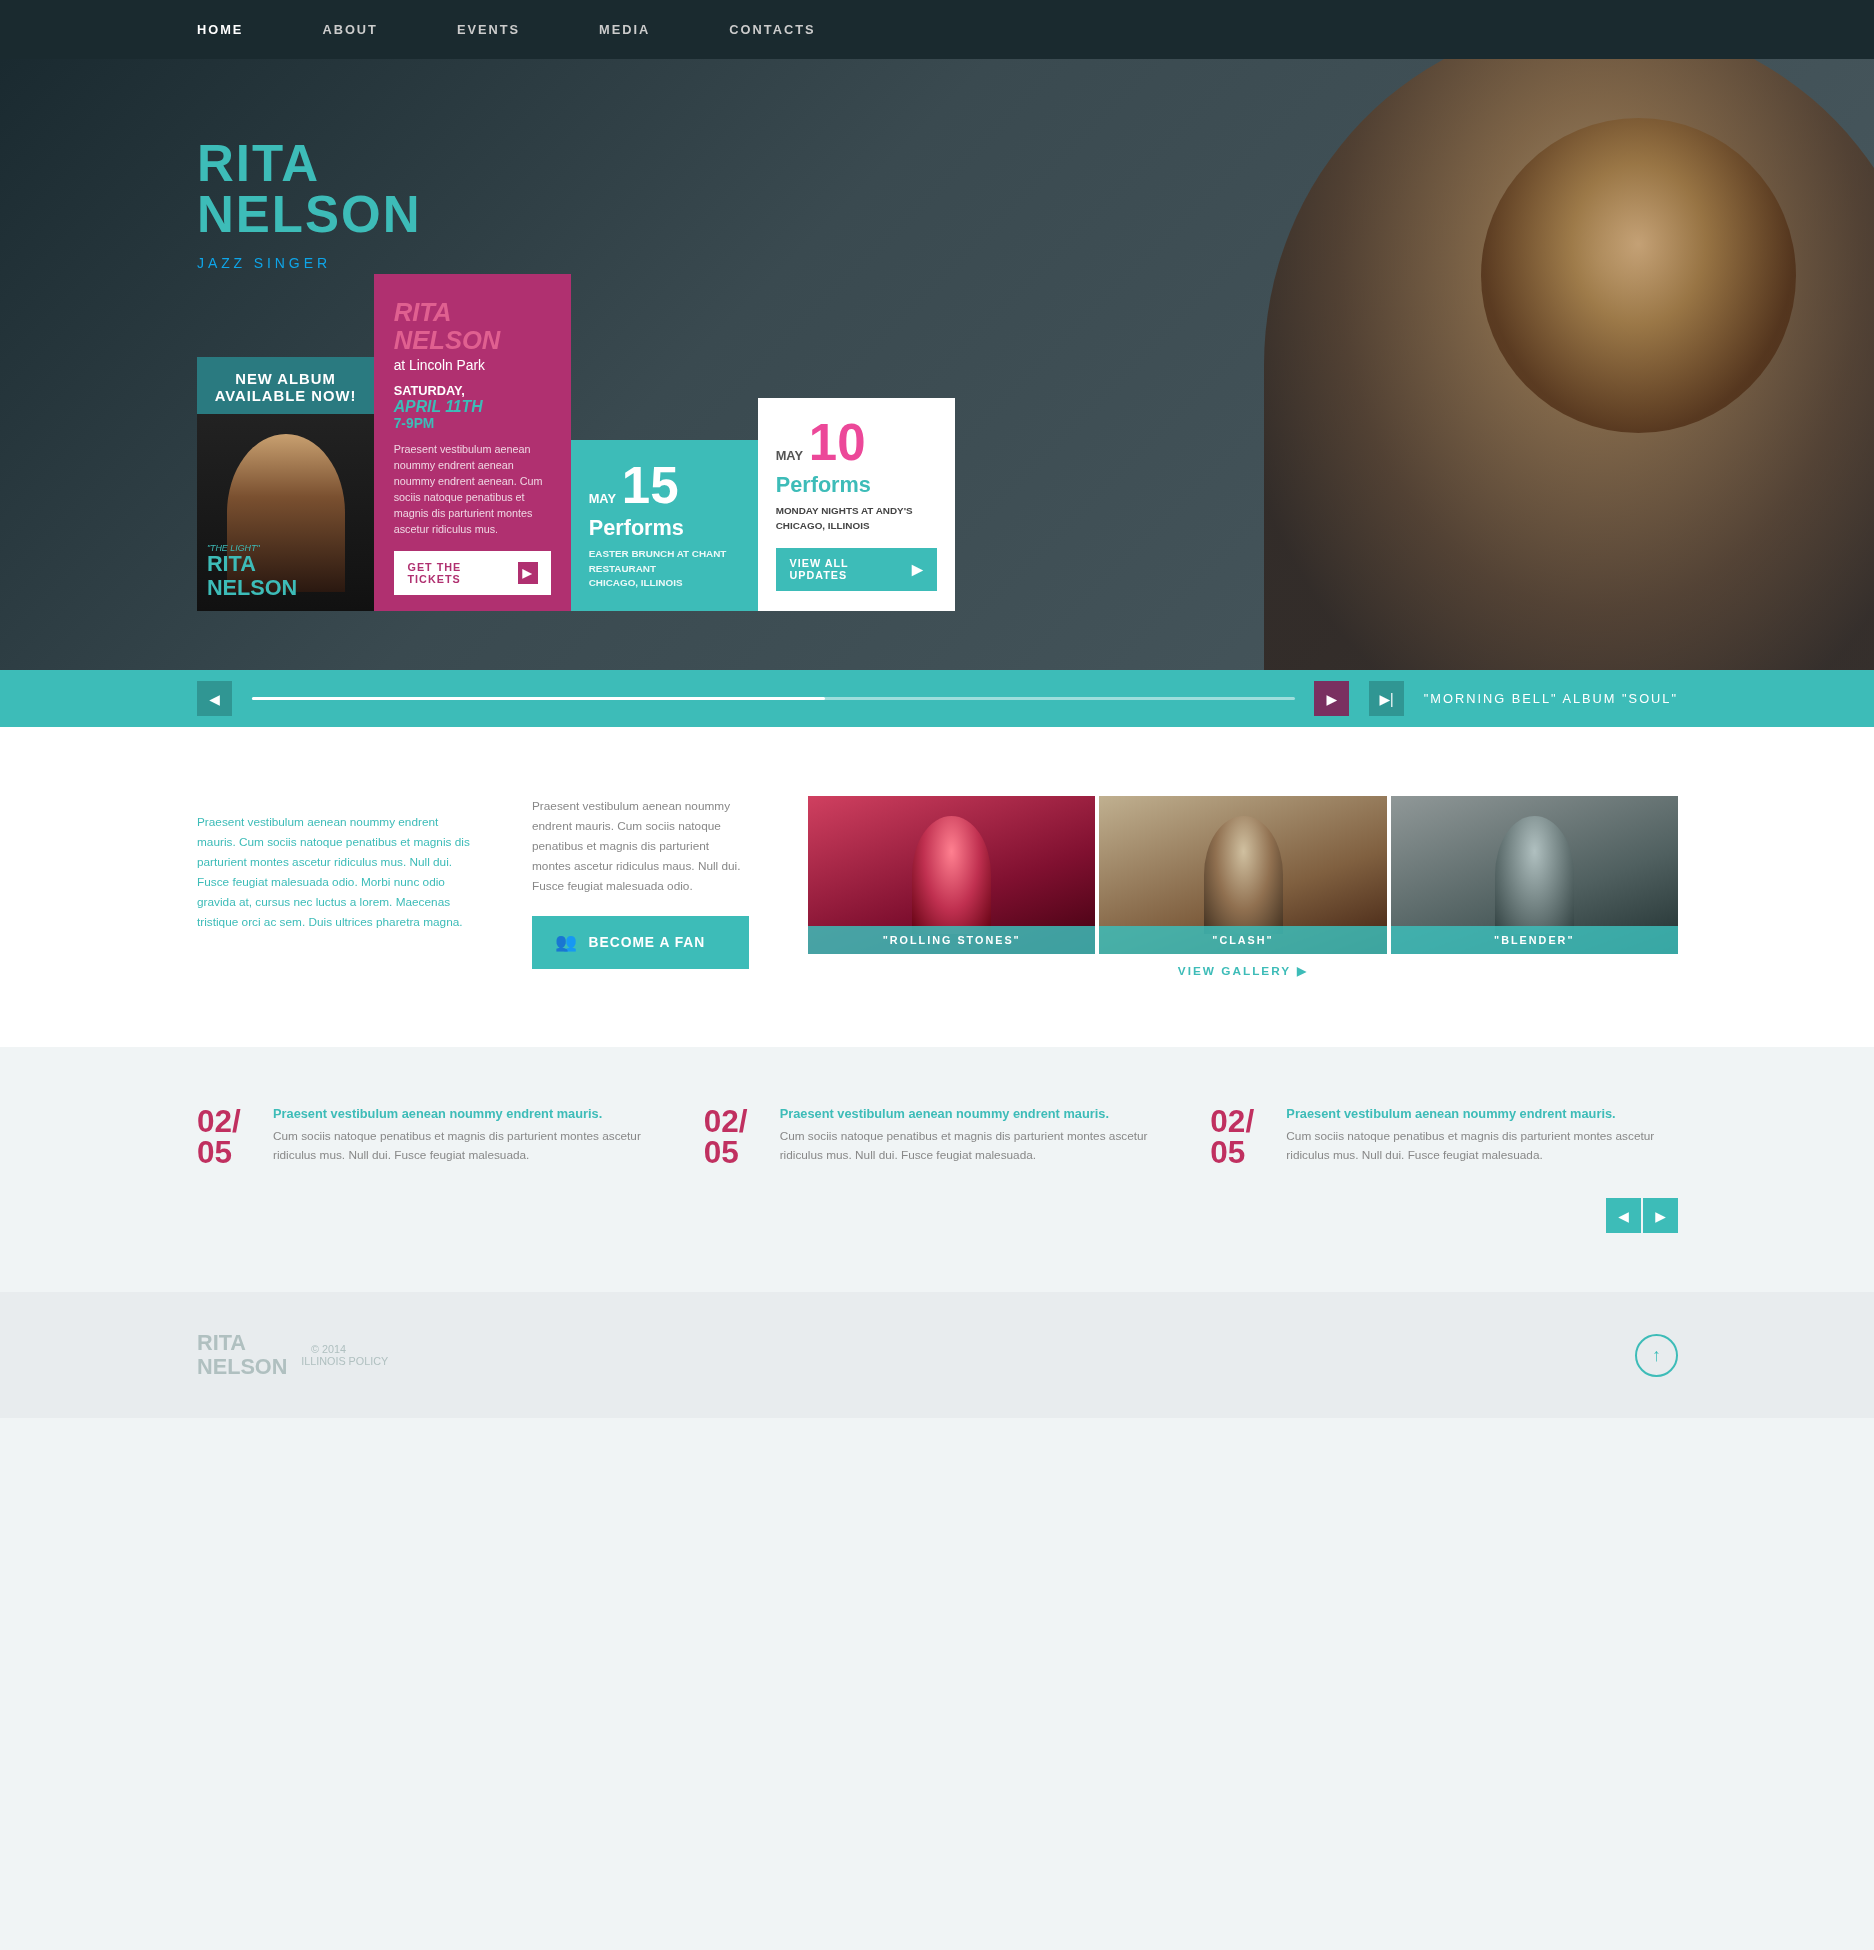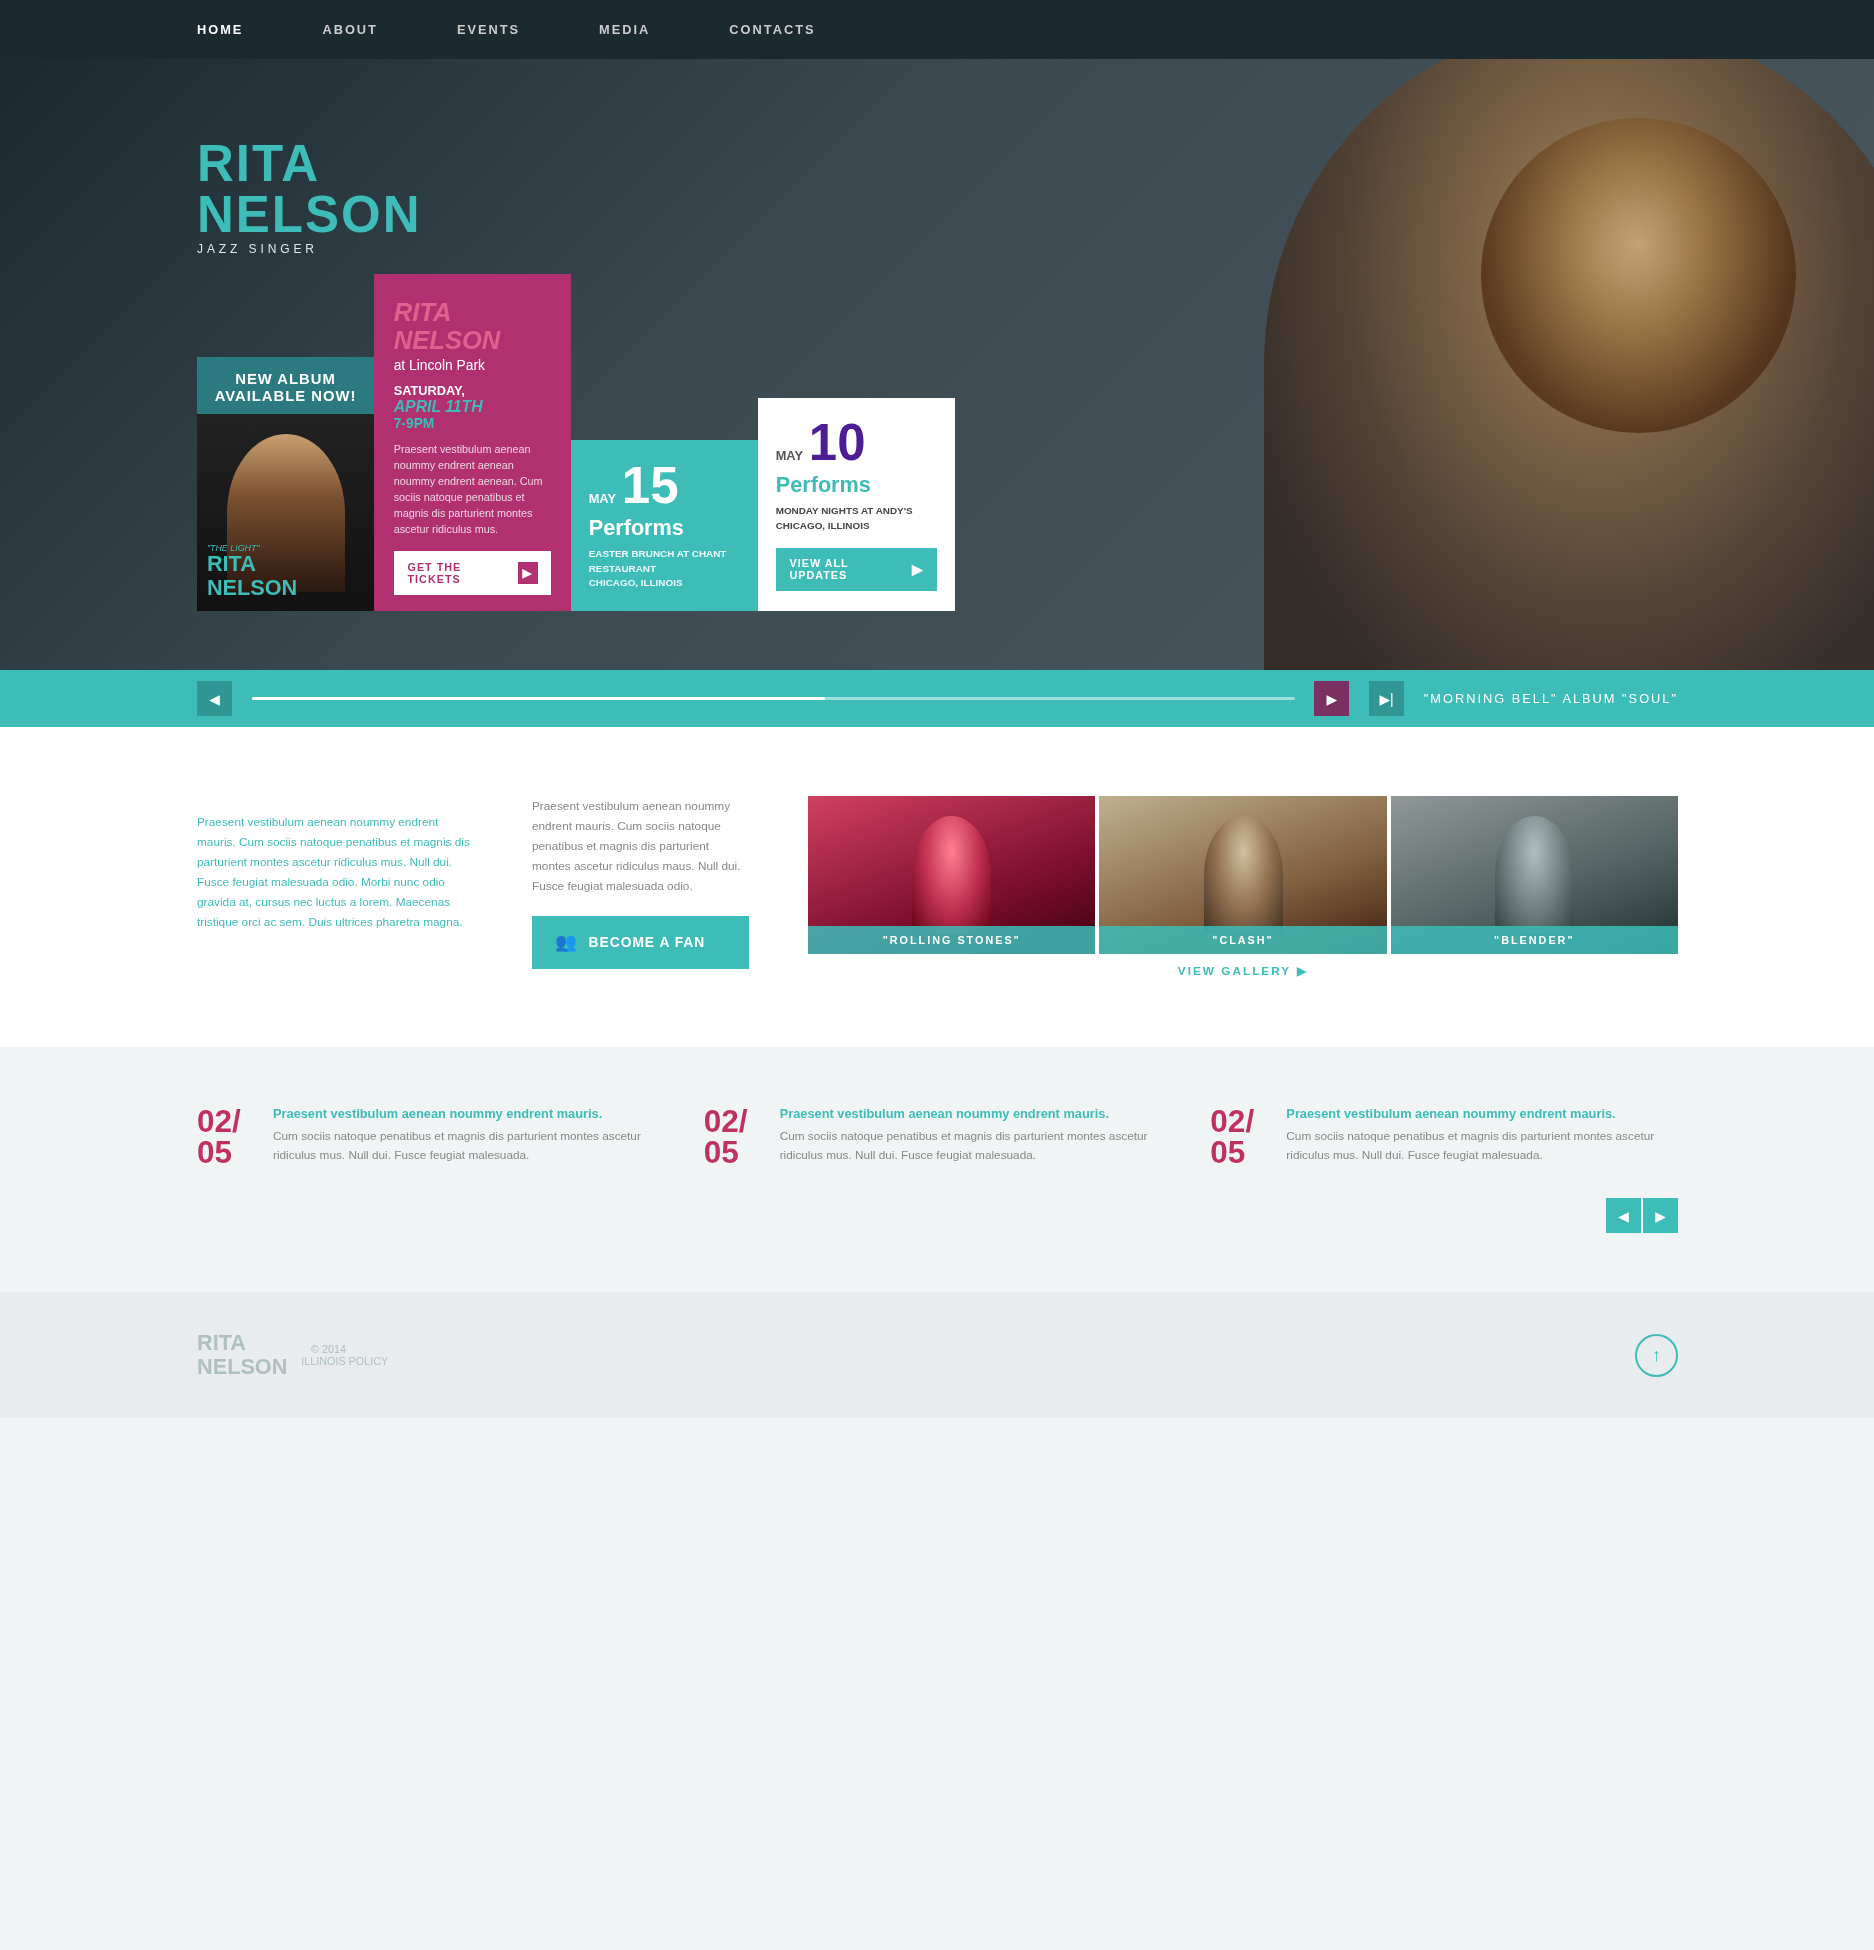--- a/index.html
+++ b/index.html
@@ -44,25 +44,25 @@
     }
     .hero-title {
       color: #3dbcb8;
       font-size: 51px;
       font-weight: 900;
       text-transform: uppercase;
       line-height: 1.0;
       letter-spacing: 2px;
     }
     .hero-subtitle {
-      color: #e5e5e5;
-      font-size: 12px;
+      color: #0ea5e9;
+      font-size: 14px;
       letter-spacing: 3.9px;
       text-transform: uppercase;
-      margin-top: 2px;
+      margin-top: 15px;
     }
 
     
     .cards-row {
       position: absolute;
       bottom: 59px;
       left: 197px;
       display: flex;
       gap: 0;
       align-items: flex-end;
@@ -288,21 +288,21 @@
       background: #fff;
       padding: 19.7px 17.7px;
     }
     .event-card-white .may-label {
       color: #555;
       font-size: 12.8px;
       text-transform: uppercase;
       font-weight: bold;
     }
     .event-card-white .day-num {
-      color: #4c1d95;
+      color: #ec4899;
       font-size: 51px;
       font-weight: 900;
       line-height: 1;
     }
     .event-card-white .performs {
       color: #3dbcb8;
       font-size: 21.7px;
       font-weight: bold;
       margin-top: 3.9px;
     }

